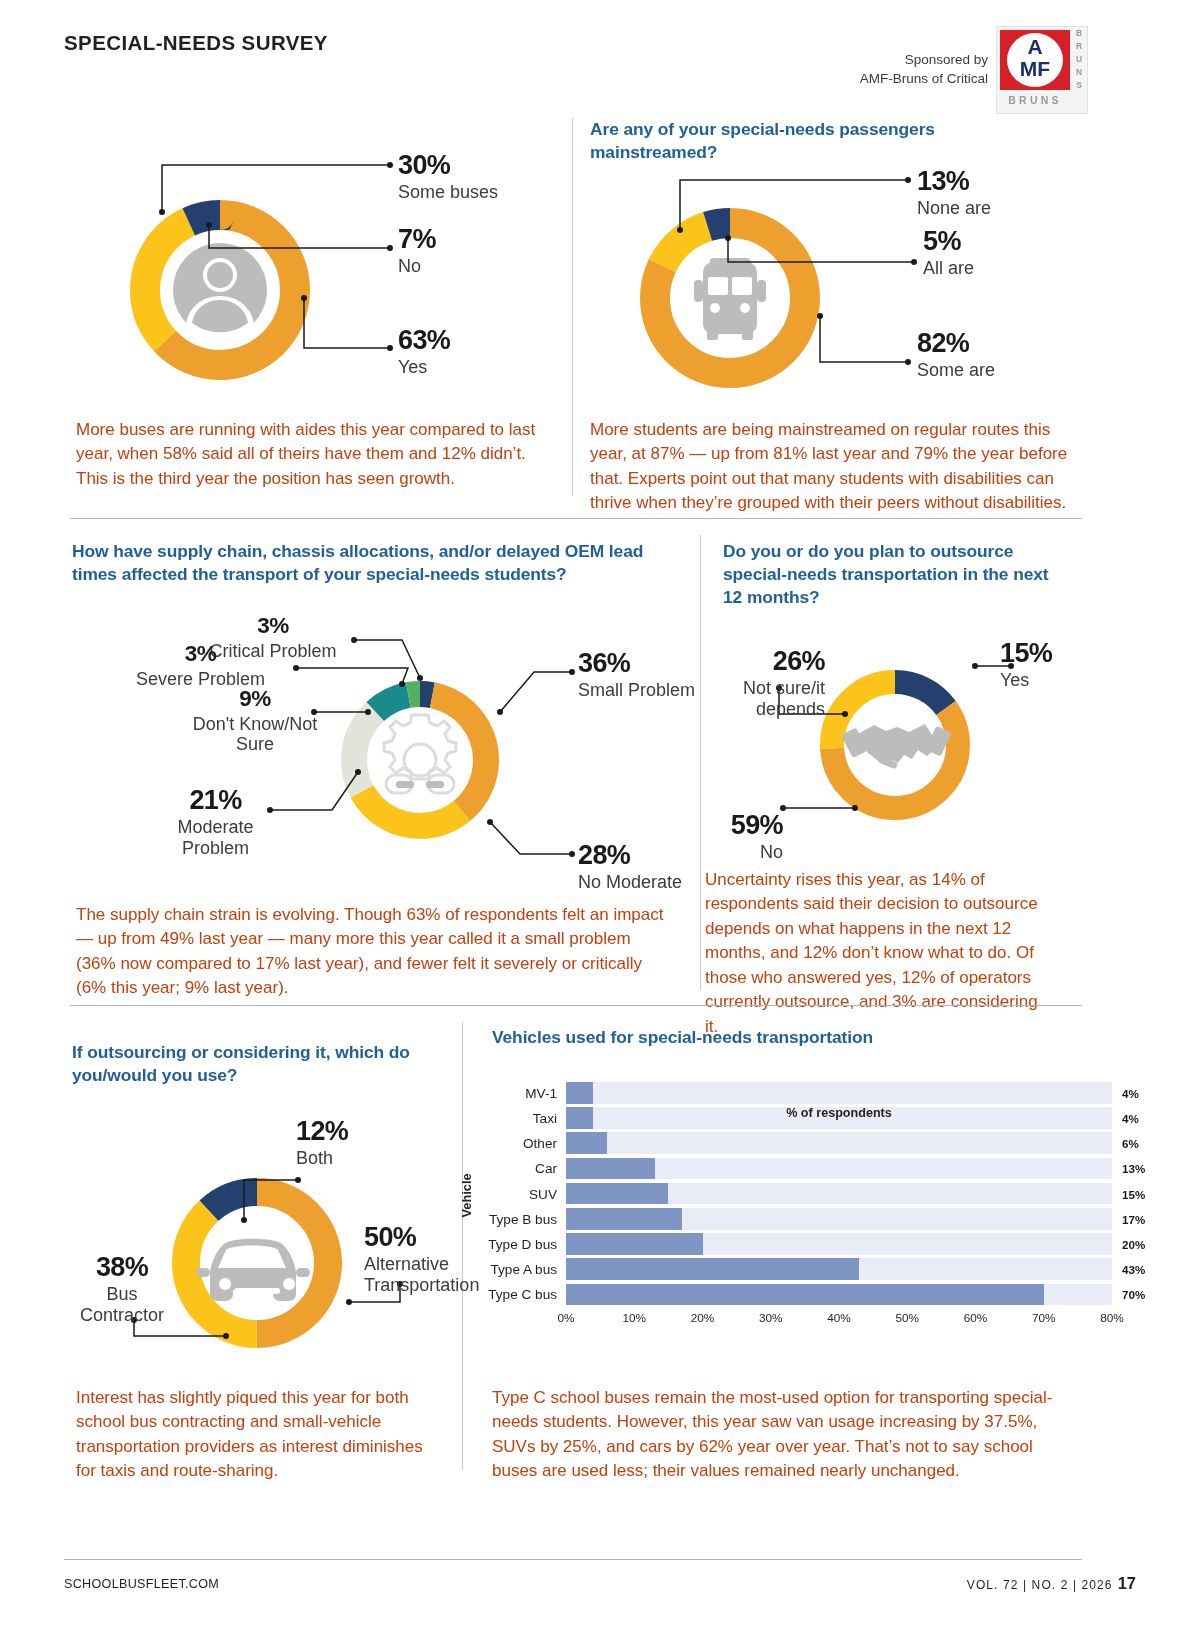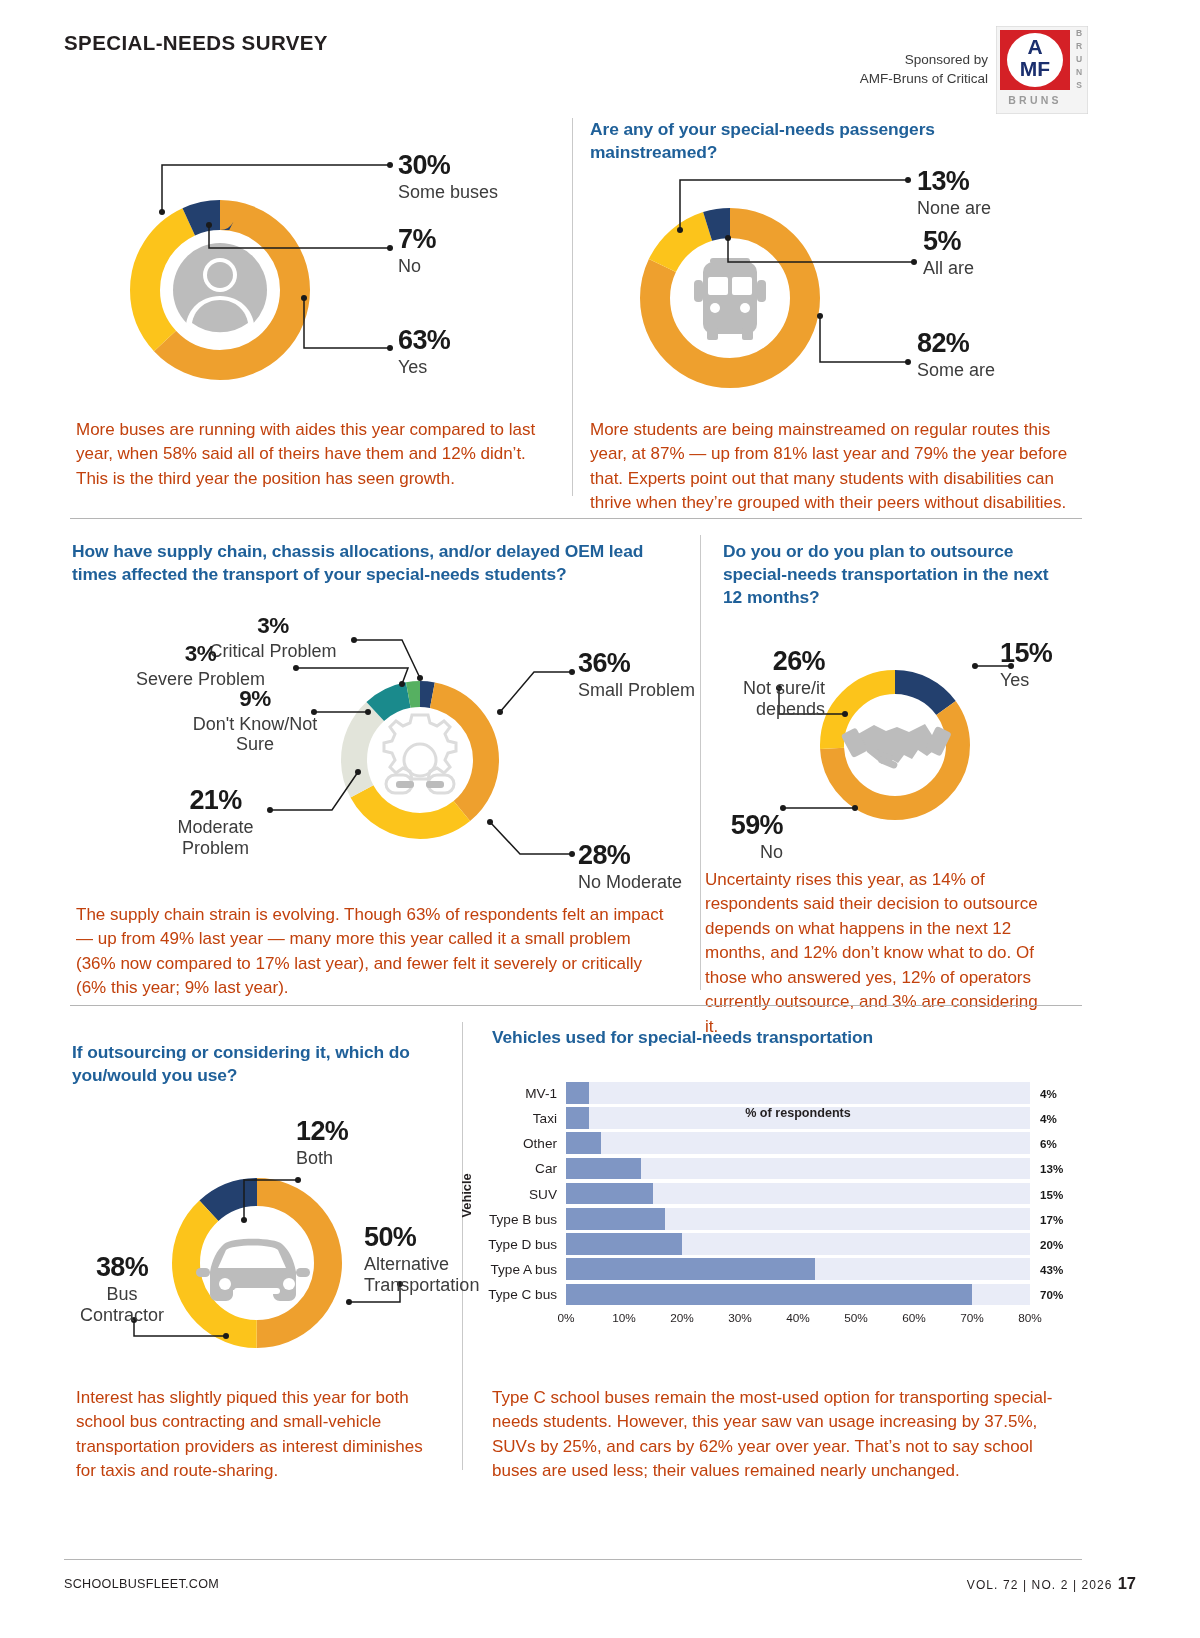--- a/index.html
+++ b/index.html
@@ -388,21 +388,21 @@
     <div class="pct">38%</div>
     <div class="sub">Bus Contractor</div>
   </div>
 
   <div class="para" style="left:76px;top:1386px;width:350px;">Interest has slightly piqued this year for both school bus contracting and small-vehicle transportation providers as interest diminishes for taxis and route-sharing.</div>
 
   <div class="qtitle" style="left:492px;top:1026px;width:520px;">Vehicles used for special-needs transportation</div>
 
   <div class="bc-ylab" style="left:444px;top:1188px;">Vehicle</div>
 
-  <div class="barchart" style="left:566px;top:1082px;width:464px;">
+  <div class="barchart" style="left:566px;top:1082px;width:546px;">
     <div id="bc-rows">
         <div class="bc-row">
           <div class="bc-track" style="background: rgb(233, 236, 247);">
             <div class="bc-fill" style="width: 5%; background: rgb(127, 150, 196);"></div>
           </div>
           <span class="bc-name">MV-1</span>
           <span class="bc-val">4%</span>
         </div>
         <div class="bc-row">
           <div class="bc-track" style="background: rgb(233, 236, 247);">

